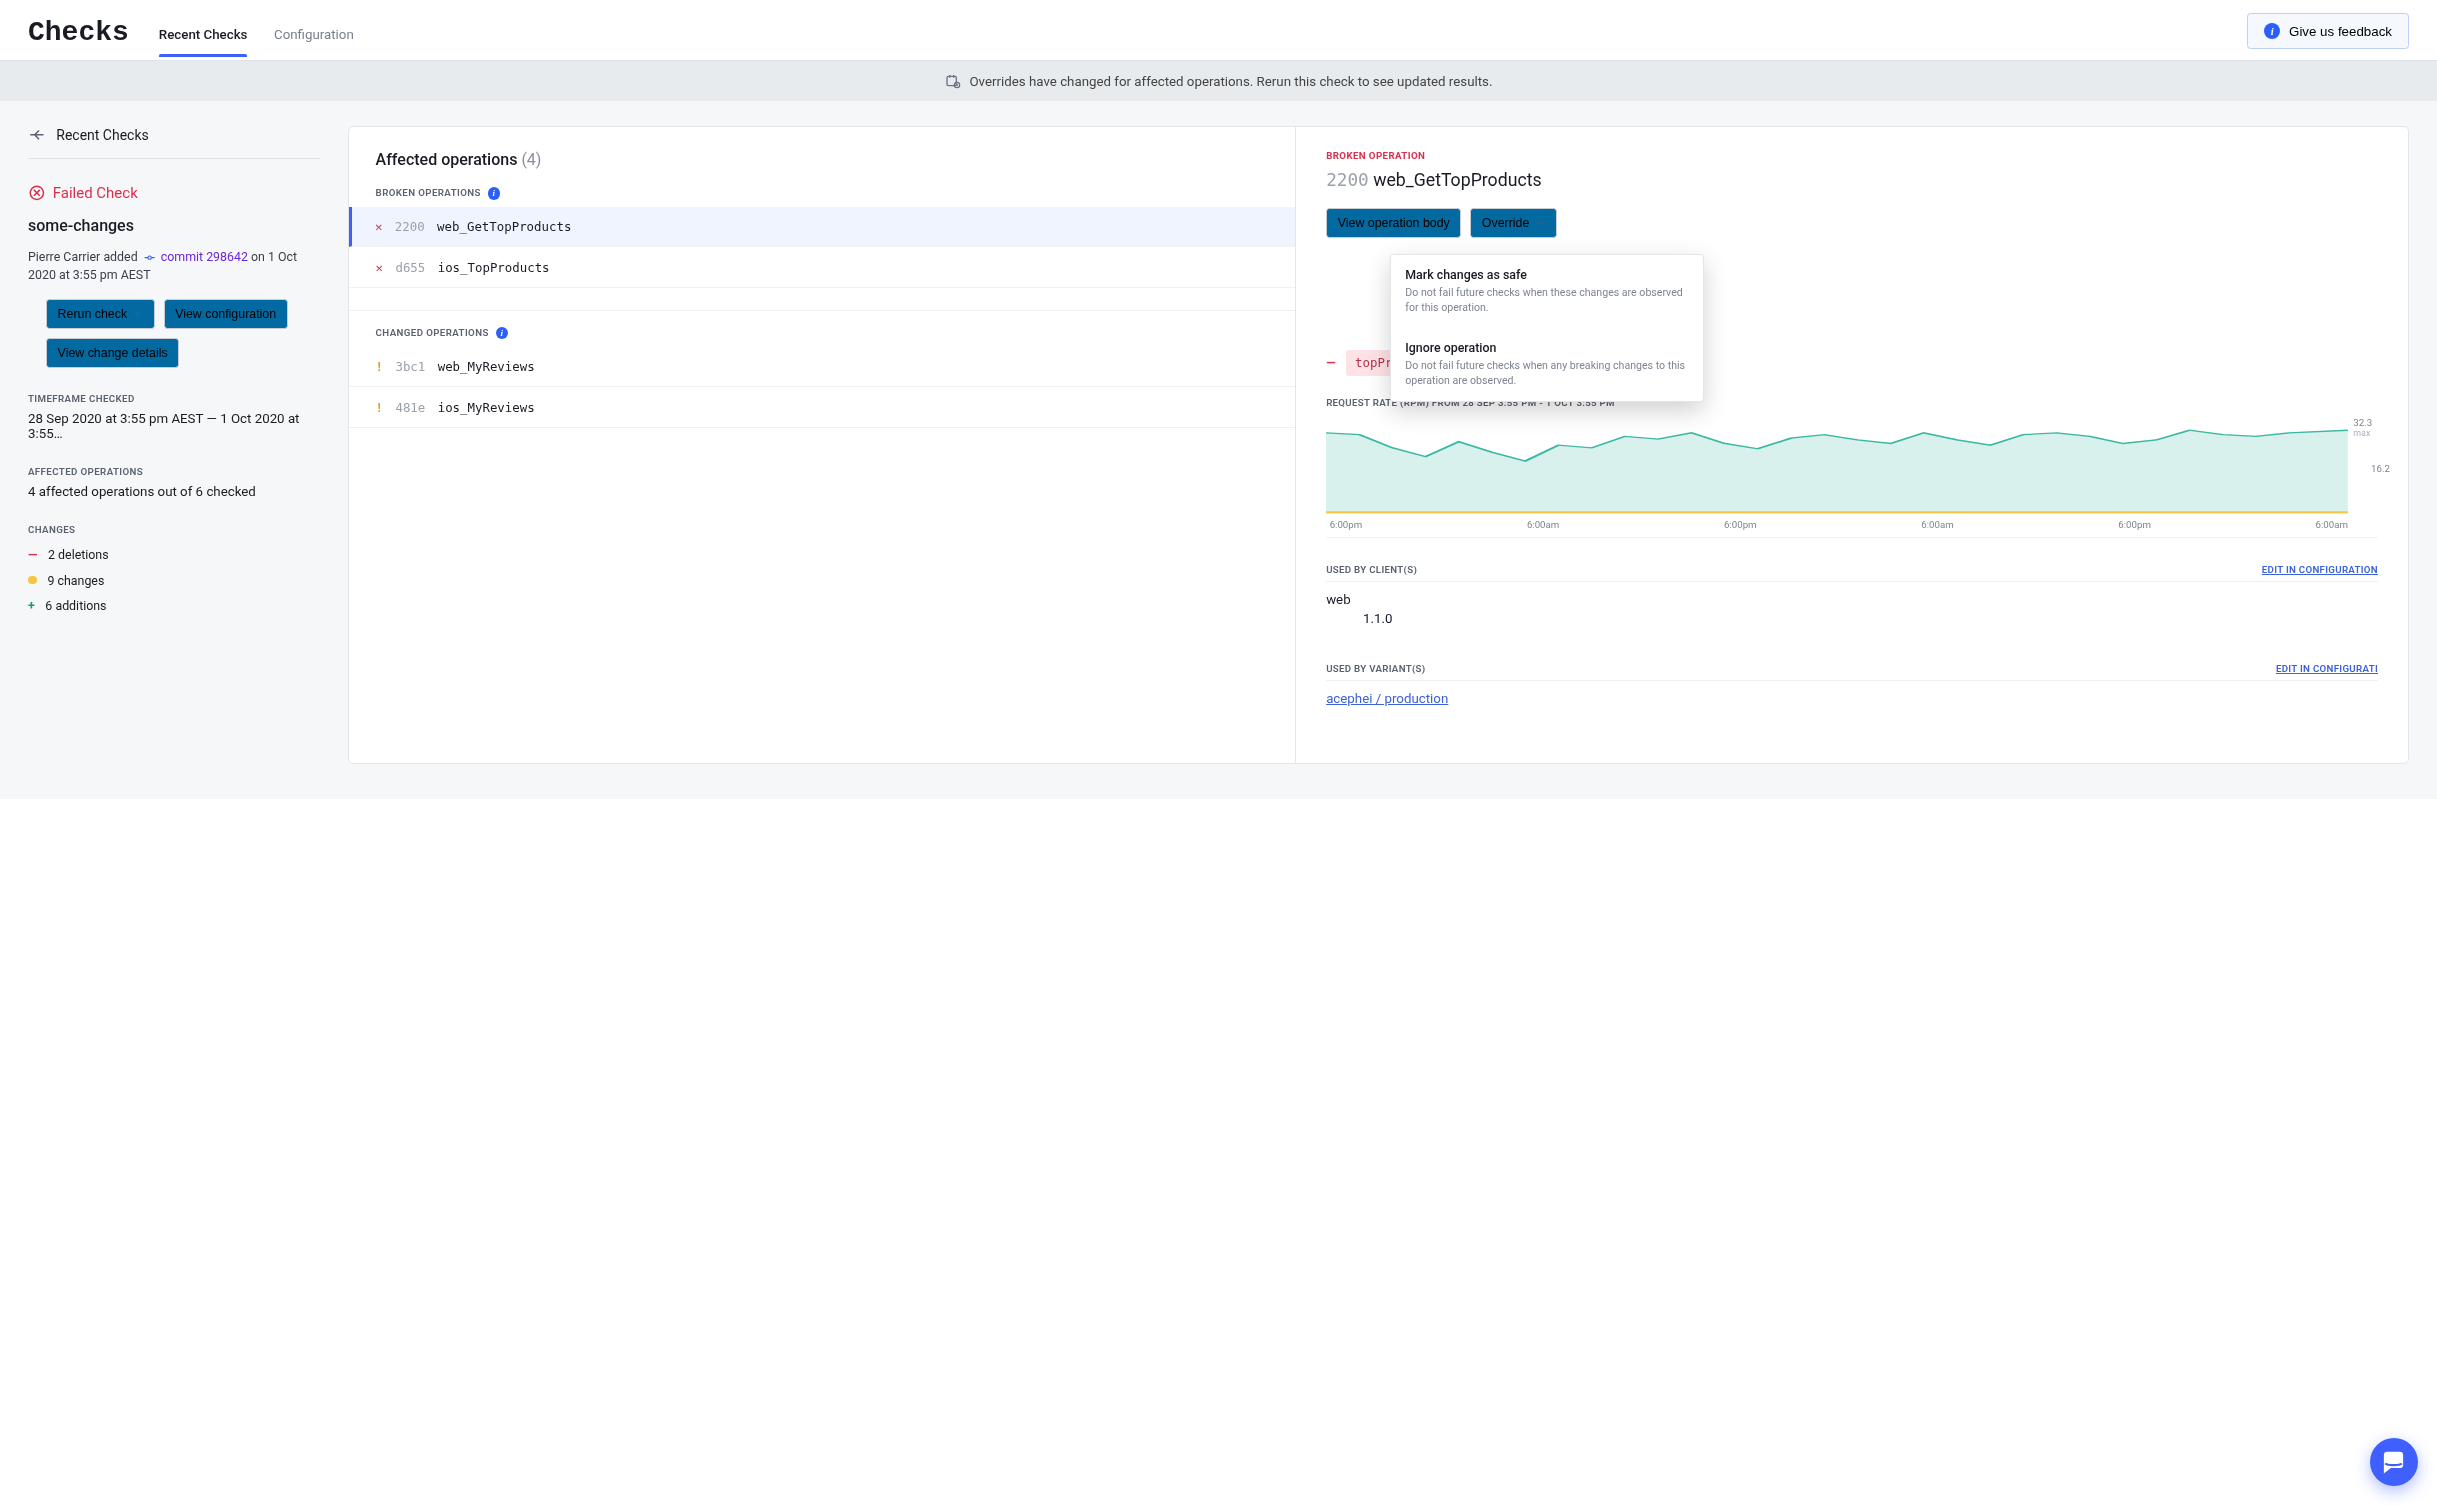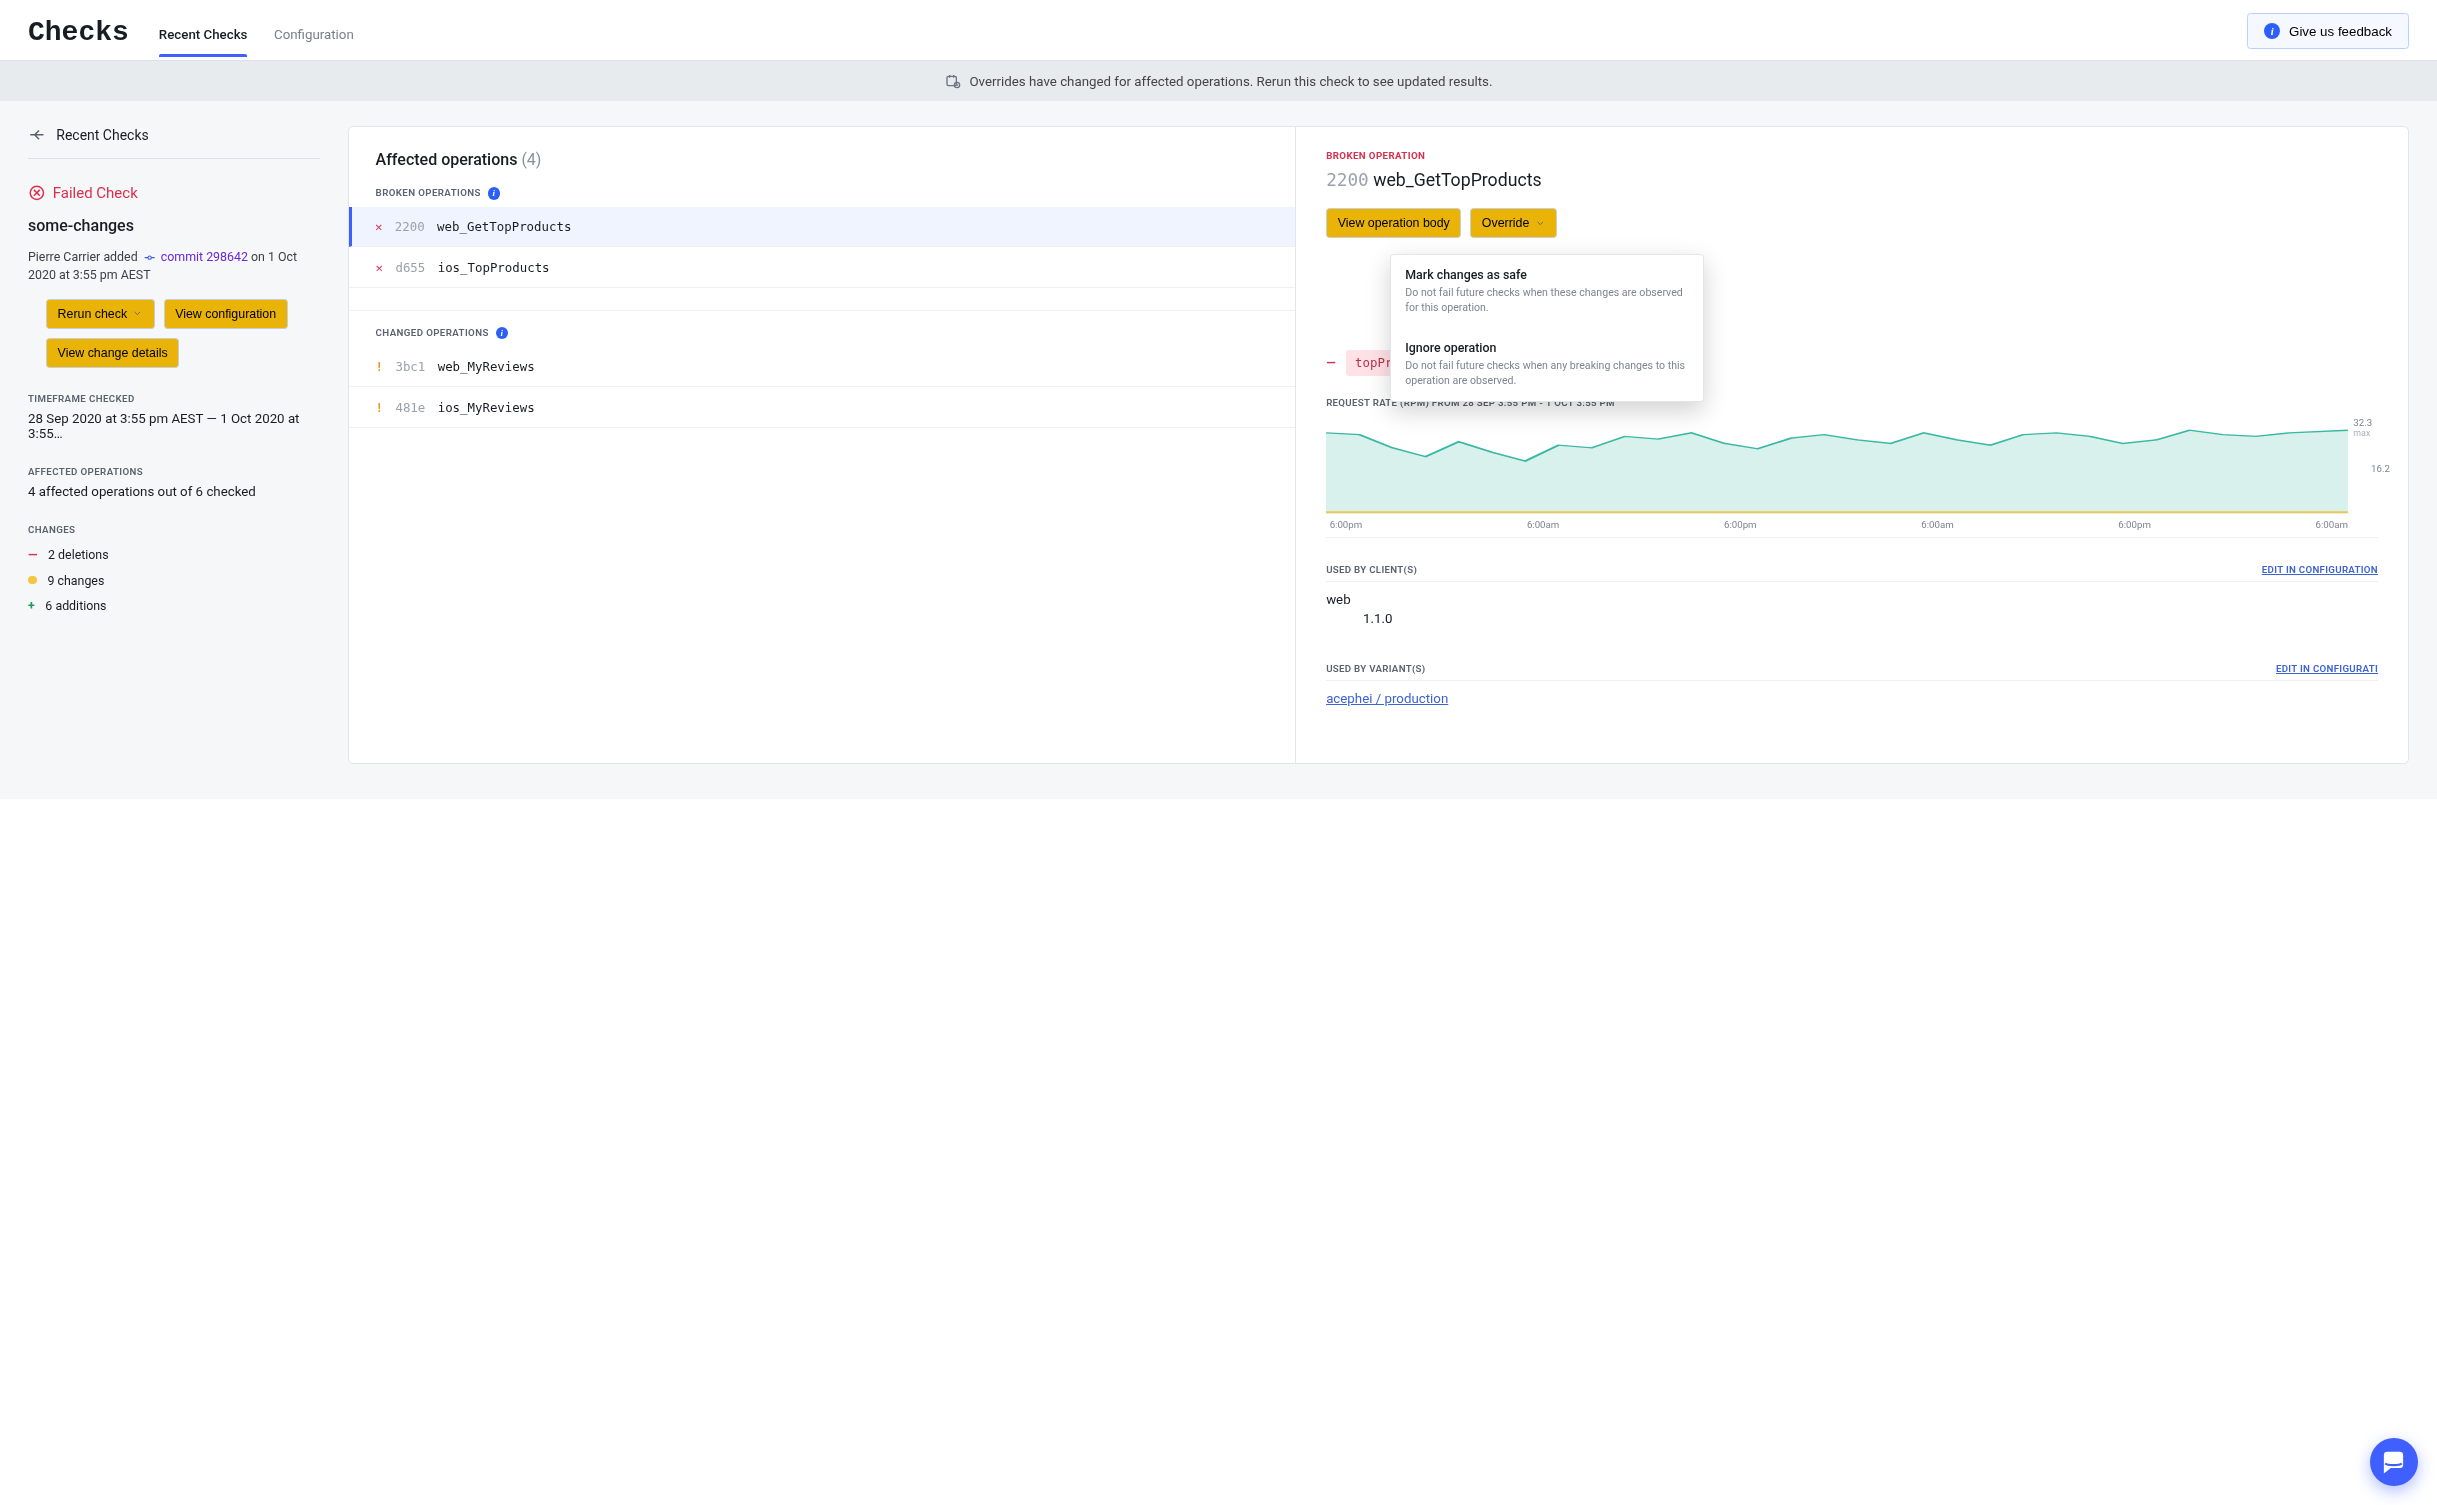--- a/index.html
+++ b/index.html
@@ -20,21 +20,21 @@
 .back-row { display:flex; align-items:center; gap:10.6px; font-size:14px; color:#191c23; padding-bottom:14px; border-bottom:0.9px solid #dee2e7; margin-bottom:25px; cursor:pointer;}
 .back-arrow { width:17.7px; height:17.7px; }
 .status-row { display:flex; align-items:center; gap:7px; margin-bottom:14px;}
 .status-row .icon { width:17.7px; height:17.7px; }
 .status-row .txt { color:#d9304e; font-size:15px; }
 .check-name { font-size:16px; font-weight:500; margin-bottom:12.4px; }
 .meta { color:#3a3f4a; line-height:1.5; margin-bottom:14px; }
 .meta .commit-icon { display:inline-flex; width:13.3px; height:13.3px; vertical-align:middle; margin-right:1.8px; margin-left:1.8px;}
 .meta a { color:#6d28d9; text-decoration:none; }
 .btn-row { display:flex; gap:8.9px; margin-bottom:8.9px;margin-left:18px;}
-.btn { border:0.9px solid #c9ced6; background:#eab308; border-radius:3.5px; padding:7px 10.6px; font-size:12.4px; cursor:pointer; display:inline-flex; align-items:center; gap:5.3px;}
+.btn { border:0.9px solid #c9ced6; background:#0369a1; border-radius:3.5px; padding:7px 10.6px; font-size:12.4px; cursor:pointer; display:inline-flex; align-items:center; gap:5.3px;}
 .section-label { font-size:9.7px; font-weight:600; color:#5a6270; letter-spacing:0.4px; margin-top:25px; margin-bottom:7px; }
 .section-value { font-size:13.3px; color:#191c23; }
 .changes-list { margin-top:7px;}
 .changes-list .row { display:flex; align-items:center; gap:10.6px; padding:5.3px 0;}
 .minus-icon { color:#d9304e; font-weight:700; }
 .dot-icon { width:8.9px; height:8.9px; border-radius:50%; background:#f5c642; display:inline-block;}
 .plus-icon { color:#1a9e5c; font-weight:700; }
 .main-card { flex:1; background:#fff; border:0.9px solid #e2e5e9; border-radius:5.3px; display:flex; min-height:638px; overflow:visible;}
 .col-left { width:46%; border-right:0.9px solid #e2e5e9; padding:23px 0 0 0;}
 .col-right { flex:1; padding:23px 30px 26.6px 30px; position:relative;}

